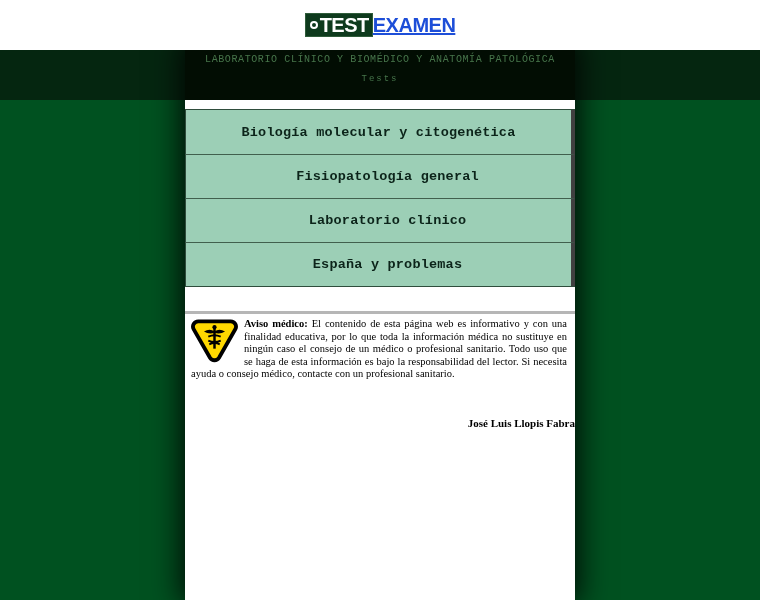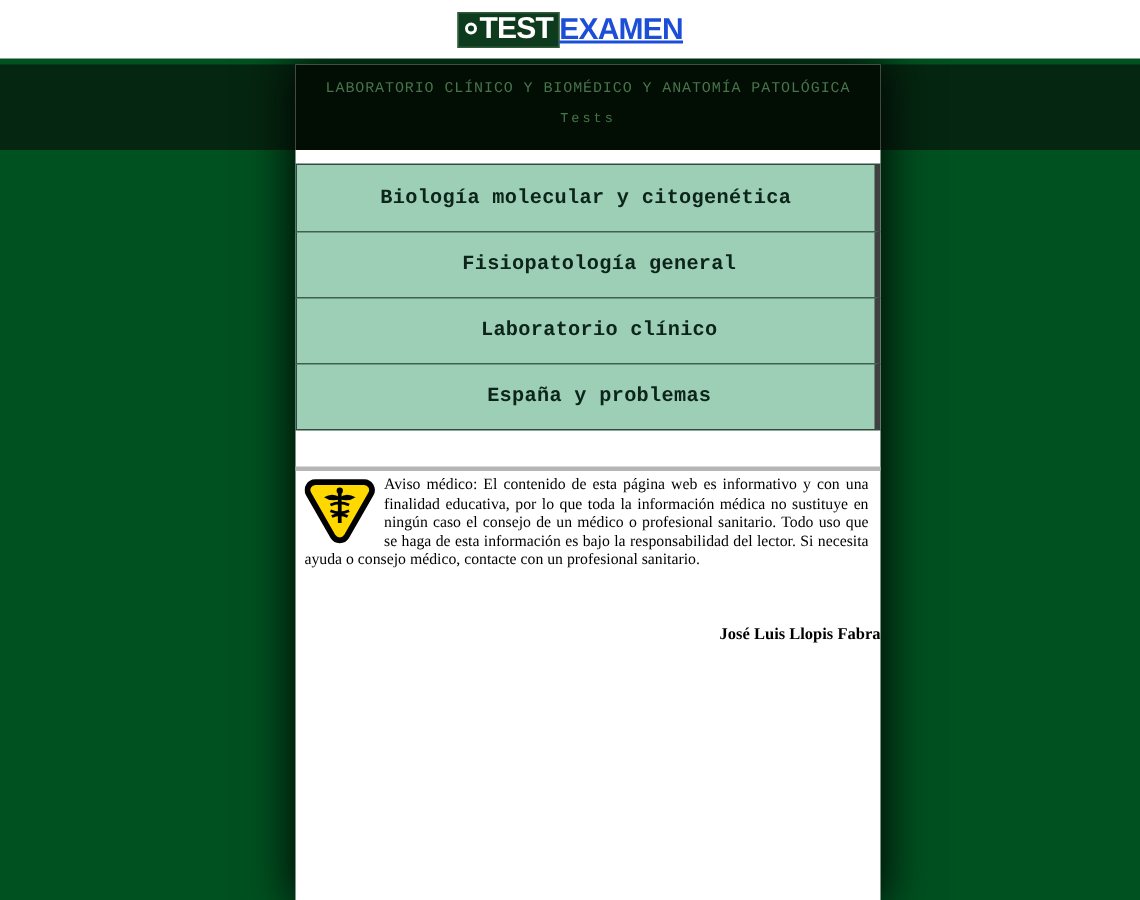--- a/index.html
+++ b/index.html
@@ -7,21 +7,21 @@
   body {
     font-family: "Liberation Serif", serif;
     background: #005120;
     overflow: hidden;
     position: relative;
   }
 
   
   .site-header {
     position: absolute; top: 0; left: 0;
-    width: 760px; height: 39px;
+    width: 760px; height: 50px;
     background: #ffffff;
     z-index: 10;
     display: flex; align-items: center; justify-content: center;
   }
   .logo { display: flex; align-items: center; cursor: pointer; }
   .logo-box {
     display: inline-flex; align-items: center;
     background: #0e3a1d;
     border: 1px solid #2f5c3a;
     padding: 2px 3px 3px 4px;
@@ -52,21 +52,20 @@
     z-index: 1;
   }
 
   
   .main-column {
     position: absolute; top: 43px; left: 185px;
     width: 390px; height: 557px;
     z-index: 5;
     background: #ffffff;
     box-shadow: 0 0 28px 4px rgba(0,0,0,0.88);
-    margin-left: 12px;
   }
   .banner {
     width: 100%; height: 57px;
     background: #020d03;
     text-align: center;
     font-family: "Liberation Mono", "DejaVu Sans Mono", monospace;
     color: #47754b;
     padding-top: 11px;
   }
   .banner-title { font-size: 10px; letter-spacing: 0.6px; white-space: nowrap; }
@@ -109,21 +108,21 @@
     font-size: 10.5px;
     line-height: 1.2;
     text-align: justify;
     color: #000000;
   }
   .warn-icon {
     float: left;
     width: 47px; height: 44px;
     margin: 1px 6px 2px 0;
   }
-  .disclaimer b { font-weight: 400; }
+  .disclaimer b { font-weight: 700; }
 
   
   .author {
     clear: both;
     margin-top: 36px;
     text-align: right;
     font-weight: 700;
     font-size: 11px;
     color: #000000;
   }

